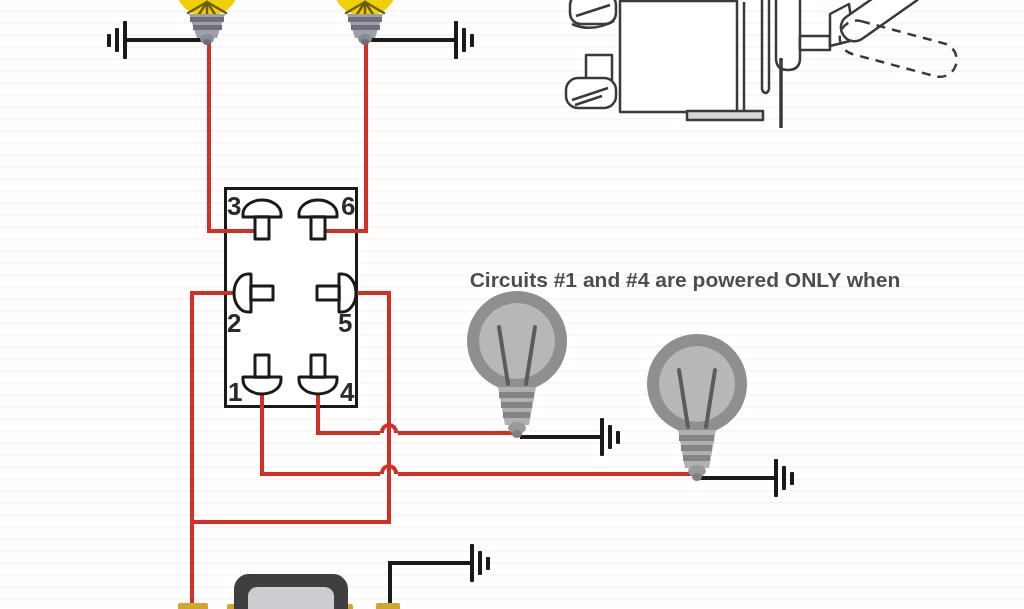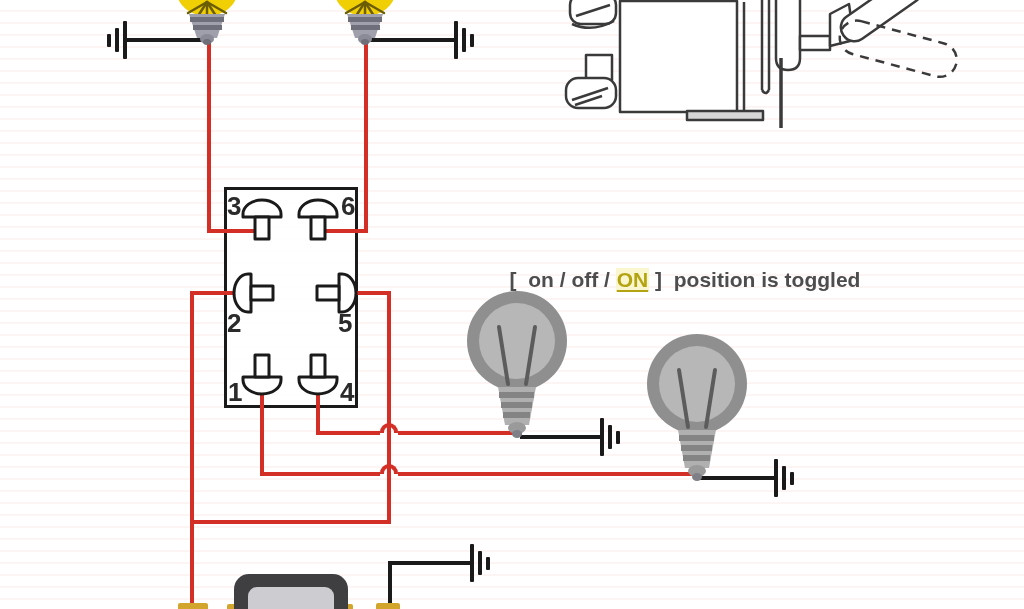--- a/index.html
+++ b/index.html
@@ -264,21 +264,21 @@
           </g>
         <g transform="rotate(15 295 35)">
             <rect x="288" y="18" width="120" height="34" rx="17" stroke-dasharray="9 7"></rect>
           </g>
         <line x1="229" y1="58" x2="229" y2="128" stroke-width="3.5"></line>
       </g>
     </svg>
   </div>
 
   <div class="note">
-    <div><span>[  on / off / </span><span class="on">ON</span><span> ]  position is toggled</span></div>
+    <div>Circuits #1 and #4 are powered ONLY when</div>
   </div>
 
   <div class="bat-post" style="left:178px;top:603px;width:30px;height:6px;"></div>
   <div class="bat-post" style="left:227px;top:604px;width:126px;height:5px;"></div>
   <div class="bat-post" style="left:376px;top:603px;width:24px;height:6px;"></div>
   <div class="bat-handle">
     <div class="bat-handle-inner">
       
     </div>
   </div>

